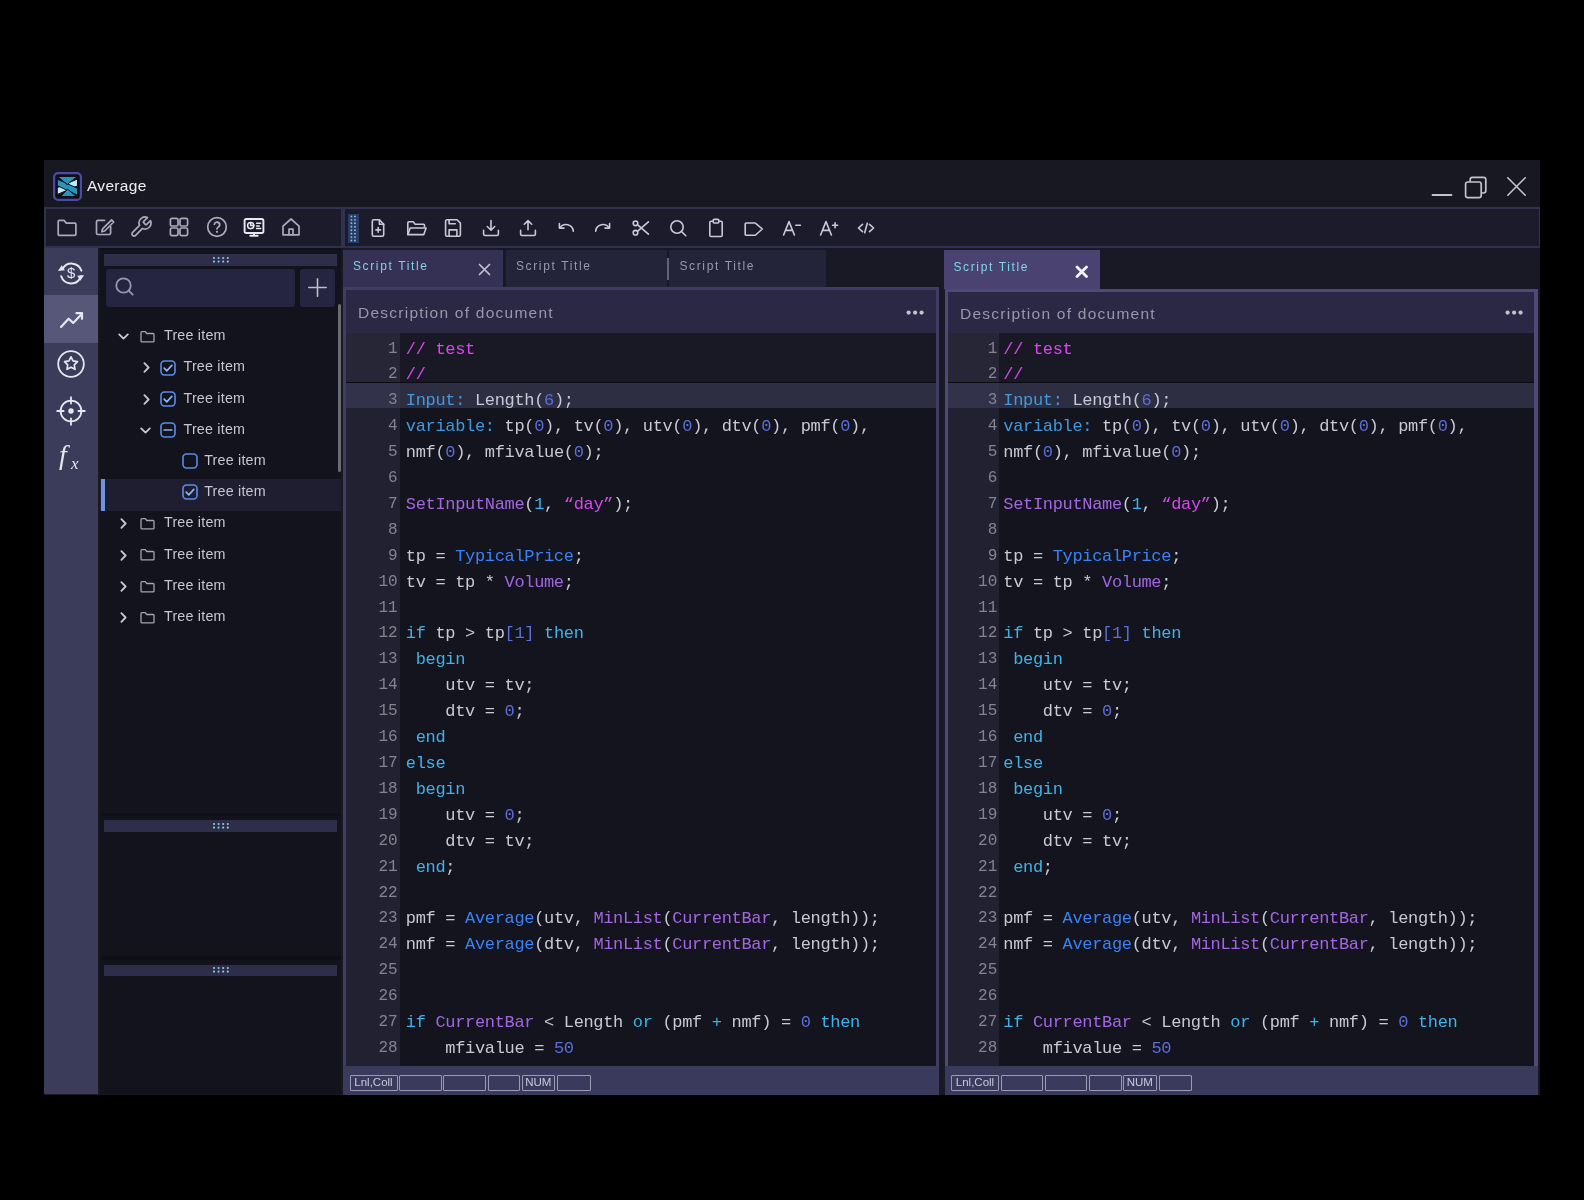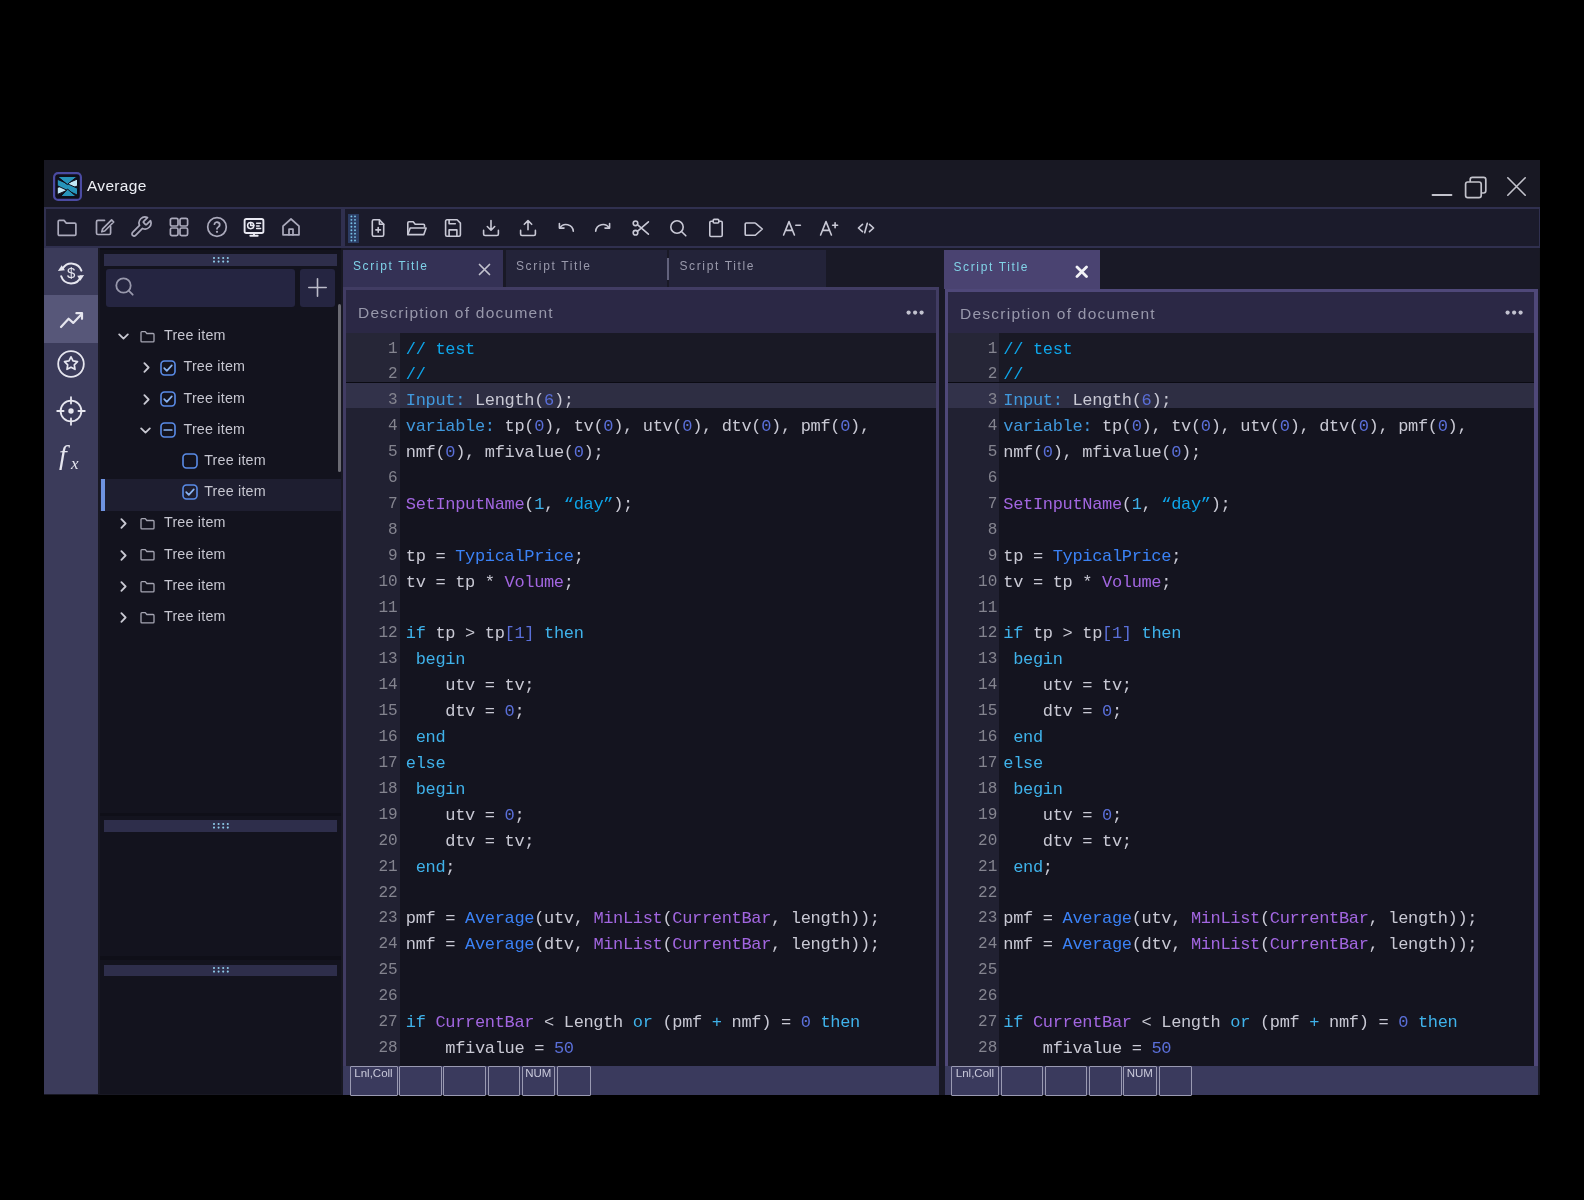--- a/index.html
+++ b/index.html
@@ -2,26 +2,26 @@
 <html><head><meta charset="utf-8"><style>
 *{margin:0;padding:0;box-sizing:border-box}
 html,body{width:1584px;height:1200px;background:#000;font-family:"Liberation Sans",sans-serif;overflow:hidden}
 .abs{position:absolute}
 #stage{position:relative;width:1584px;height:1200px;background:#000}
 .win{position:absolute;left:44px;top:160px;width:1496px;height:935px;background:#181823}
 .lab{position:absolute;white-space:pre}
 .crow{display:flex;height:25.91px;line-height:25.91px}
 .gut{width:54px;color:#84848f;text-align:right;padding-right:2.4px;font-family:"Liberation Mono",monospace;font-size:16px;flex:none}
 .cod{flex:1;padding-left:5.8px;font-family:"Liberation Mono",monospace;font-size:17px;letter-spacing:-0.33px;white-space:pre}
-.c{color:#0ea5e9}.k{color:#4099dd}.f{color:#3fb2ea}.n{color:#5a6fd8}.p{color:#a266e0}.pk{color:#3b82f6}.d{color:#c9c9d4}
+.c{color:#d946ef}.k{color:#4099dd}.f{color:#3fb2ea}.n{color:#5a6fd8}.p{color:#a266e0}.pk{color:#3b82f6}.d{color:#c9c9d4}
 .codewrap{position:absolute;overflow:hidden;padding-top:3.5px}
 .rp .gut{width:51px;padding-right:1.7px}
 .rp .cod{padding-left:4.3px}
 .band{position:absolute}
-.sbox{position:absolute;top:0;height:30px;border:1.2px solid #9a9ab2;border-radius:1px;color:#c9c9da;font-size:11.5px;line-height:13.5px;text-align:center}
+.sbox{position:absolute;top:9px;height:16px;border:1.2px solid #9a9ab2;border-radius:1px;color:#c9c9da;font-size:11.5px;line-height:13.5px;text-align:center}
 .treetxt{position:absolute;color:#c6c6d0;font-size:14.3px;letter-spacing:0.2px}
 .tabtxt{font-size:12px;letter-spacing:1.62px}
 </style></head><body>
 <div id="stage">
 <div class="win"></div>
 
 <svg style="position:absolute;left:53px;top:172px" width="29" height="29" viewBox="0 0 29 29" fill="none" stroke-linecap="round" stroke-linejoin="round">
       <rect x="1.1" y="1.1" width="26.8" height="26.8" rx="4" fill="#0f0f1b" stroke="#4b4ba2" stroke-width="2.2"></rect>
       <g transform="translate(3.5,3.5)" stroke="#0f0f1b" stroke-width="1">
         <polygon points="1,12 21,3.5 21,10.4 1,18.9" fill="#c3e9f6"></polygon>

